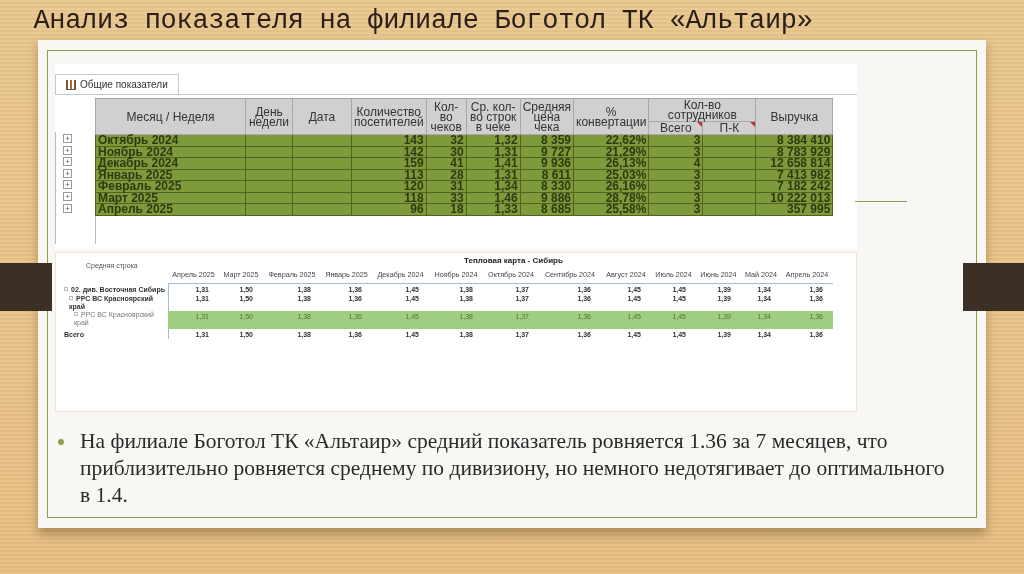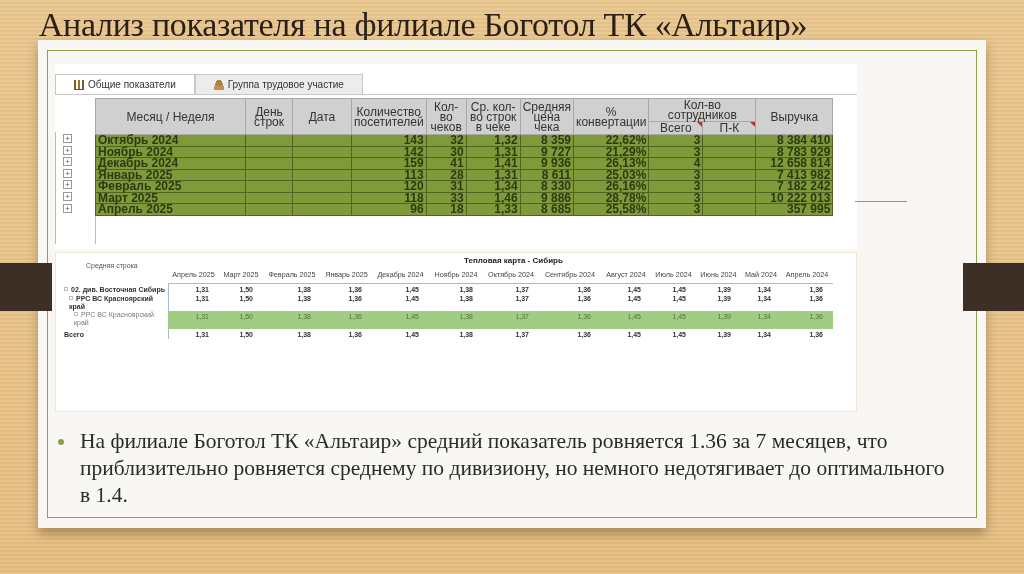--- a/index.html
+++ b/index.html
@@ -9,22 +9,22 @@
     background: linear-gradient(180deg, #e9c78f 0%, #eac58b 40%, #e7bf83 100%);
     font-family: "Liberation Sans", sans-serif;
   }
   .wood-grain {
     position: absolute; inset: 0;
     background: repeating-linear-gradient(180deg, rgba(255,255,255,0.04) 0 2px, rgba(0,0,0,0.03) 2px 4px);
   }
   .slide-title {
     position: absolute; left: 0; width: 846px; top: 6px;
     text-align: center;
-    font-family: Liberation Serif, serif;
-    font-size: 34px; color: #2a2018;
+    font-family: Liberation Mono, monospace;
+    font-size: 27px; color: #2a2018;
     letter-spacing: -0.3px;
   }
   .paper {
     position: absolute; left: 38px; top: 40px; width: 948px; height: 488px;
     background: #f8f7f4;
     box-shadow: 0 6px 10px rgba(60,40,10,0.35);
   }
   .frame {
     position: absolute; left: 47px; top: 50px; width: 930px; height: 468px;
     border: 1.5px solid #8aa04a;
@@ -35,21 +35,21 @@
 
   
   .shot1 {
     position: absolute; left: 55px; top: 64px; width: 802px; height: 185px;
     background: #fff;
   }
   .tabs { position: absolute; left: 0; top: 10px; height: 20px; display: flex; }
   .tab {
     height: 20px; border: 1px solid #c8c8c8; border-bottom: none;
     background: #ececec; font-size: 10px; color: #333;
-    display: flex; align-items: center; padding: 0 18px; gap: 4px;
+    display: flex; align-items: center; padding: 0 10px; gap: 4px;
   }
   .tab.active { background: #fff; }
   .tab-icon { width: 10px; height: 10px; display: inline-block; }
   .ic-chart { background: linear-gradient(90deg,#7a5a2a 0 2px,transparent 2px 4px,#a07030 4px 6px,transparent 6px 8px,#7a5a2a 8px 10px); border-bottom: 1px solid #555; }
   .ic-struct { background: linear-gradient(180deg,#c03030 0 33%,#4080c0 33% 66%,#60a040 66%); }
   .ic-group { background: radial-gradient(circle at 50% 30%, #b08040 0 3px, transparent 3px), radial-gradient(ellipse at 50% 100%, #c09050 0 5px, transparent 5px); }
   .tabline { position: absolute; left: 0; right: 0; top: 30px; border-top: 1px solid #c8c8c8; }
 
   table.grid1 {
     position: absolute; left: 40px; top: 34px;
@@ -121,24 +121,20 @@
 <div class="frame"></div>
 <div class="clip clip-left"></div>
 <div class="clip clip-right"></div>
 
 <div class="shot1">
   <div class="tabs">
     <div class="tab active">
       <span class="tab-icon ic-chart"></span>
       <span>Общие показатели</span>
     </div>
-    <div class="tab">
-      <span class="tab-icon ic-group"></span>
-      <span>Группа трудовое участие</span>
-    </div>
   </div>
   <div class="tabline"></div>
 
   <div class="vrule" style="left:0px;"></div>
   <div class="vrule" style="left:40px;"></div>
 
   <div class="expanders">
     <div class="exp">+</div>
     <div class="exp">+</div>
     <div class="exp">+</div>
@@ -158,21 +154,21 @@
         <col style="width:54px">
         <col style="width:47px">
         <col style="width:65px">
       <col style="width:54px">
         <col style="width:53px">
         <col style="width:77px">
     </colgroup>
     <thead>
       <tr>
         <th rowspan="2">Месяц / Неделя</th>
-        <th rowspan="2">День строк</th>
+        <th rowspan="2">День недели</th>
         <th rowspan="2">Дата</th>
         <th rowspan="2">Количество посетителей</th>
         <th rowspan="2">Кол-во чеков</th>
         <th rowspan="2">Ср. кол-во строк в чеке</th>
         <th rowspan="2">Средняя цена чека</th>
         <th rowspan="2">% конвертации</th>
         <th colspan="2">Кол-во сотрудников</th>
         <th rowspan="2">Выручка</th>
       </tr>
       <tr>

